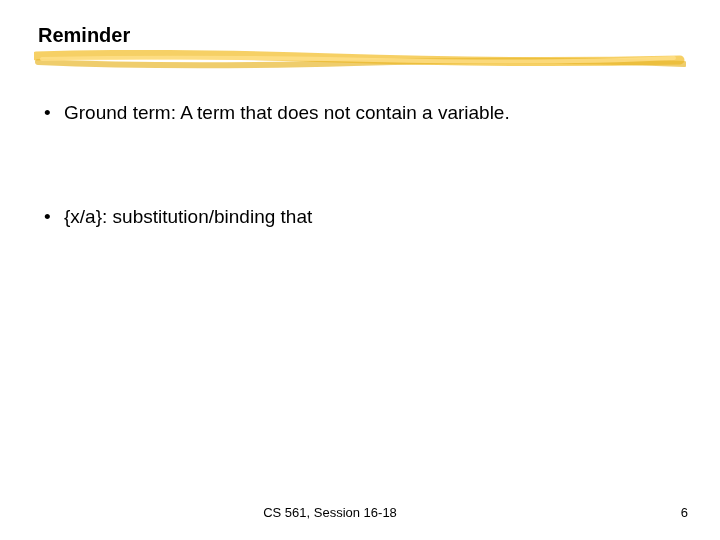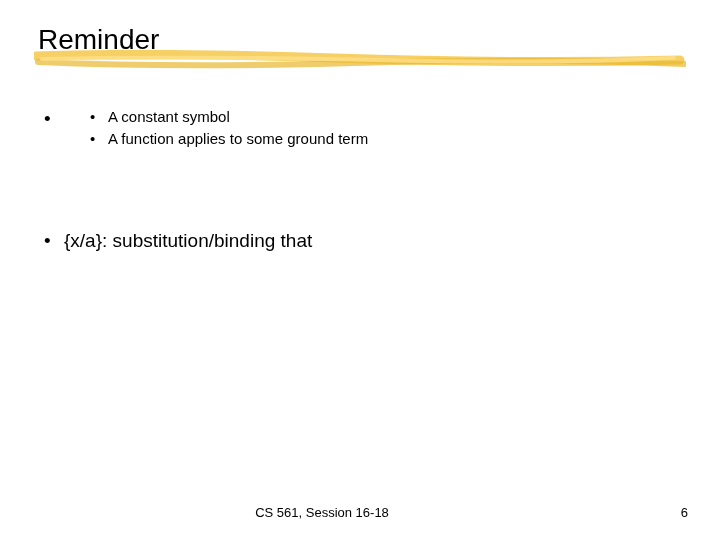--- a/index.html
+++ b/index.html
@@ -16,22 +16,22 @@
   .slide {
     width: 720px;
     height: 540px;
     position: relative;
     box-sizing: border-box;
   }
   .title {
     position: absolute;
     top: 24px;
     left: 38px;
-    font-size: 28px;
-    font-weight: normal;
+    font-size: 20px;
+    font-weight: bold;
   }
   .underline {
     position: absolute;
     top: 50px;
     left: 34px;
     width: 652px;
     height: 22px;
     pointer-events: none;
   }
   .content {
@@ -76,21 +76,21 @@
     left: 26px;
     top: 0;
     font-size: 15px;
   }
   .gap {
     height: 72px;
   }
   .footer {
     position: absolute;
     bottom: 20px;
-    left: 4px;
+    left: 12px;
     width: 636px;
     text-align: center;
     font-size: 13px;
     color: #000;
     font-family: Arial, sans-serif;
   }
   .pagenum {
     position: absolute;
     bottom: 20px;
     right: 32px;
@@ -108,24 +108,21 @@
 
   <svg class="underline" viewBox="0 0 652 22" preserveAspectRatio="none">
     <path d="M2 6 Q 120 2, 300 8 T 646 10" stroke="#f4c84a" stroke-width="9" fill="none" stroke-linecap="round" opacity="0.85"></path>
     <path d="M4 12 Q 140 18, 320 13 T 650 14" stroke="#e8b82e" stroke-width="6" fill="none" stroke-linecap="round" opacity="0.7"></path>
     <path d="M8 9 Q 160 6, 340 10 T 640 8" stroke="#ffe08a" stroke-width="4" fill="none" stroke-linecap="round" opacity="0.8"></path>
   </svg>
 
   <div class="content">
     <ul class="outer">
       <li>
-        <ul class="inner">
-          <li>A constant symbol</li>
-          <li>A function applies to some ground term</li>
-        </ul>
+        <span>Ground term: A term that does not contain a variable.</span>
       </li>
     </ul>
     <div class="gap"></div>
     <ul class="outer">
       <li>
         <span>{x/a}: substitution/binding that</span>
       </li>
     </ul>
   </div>
 

